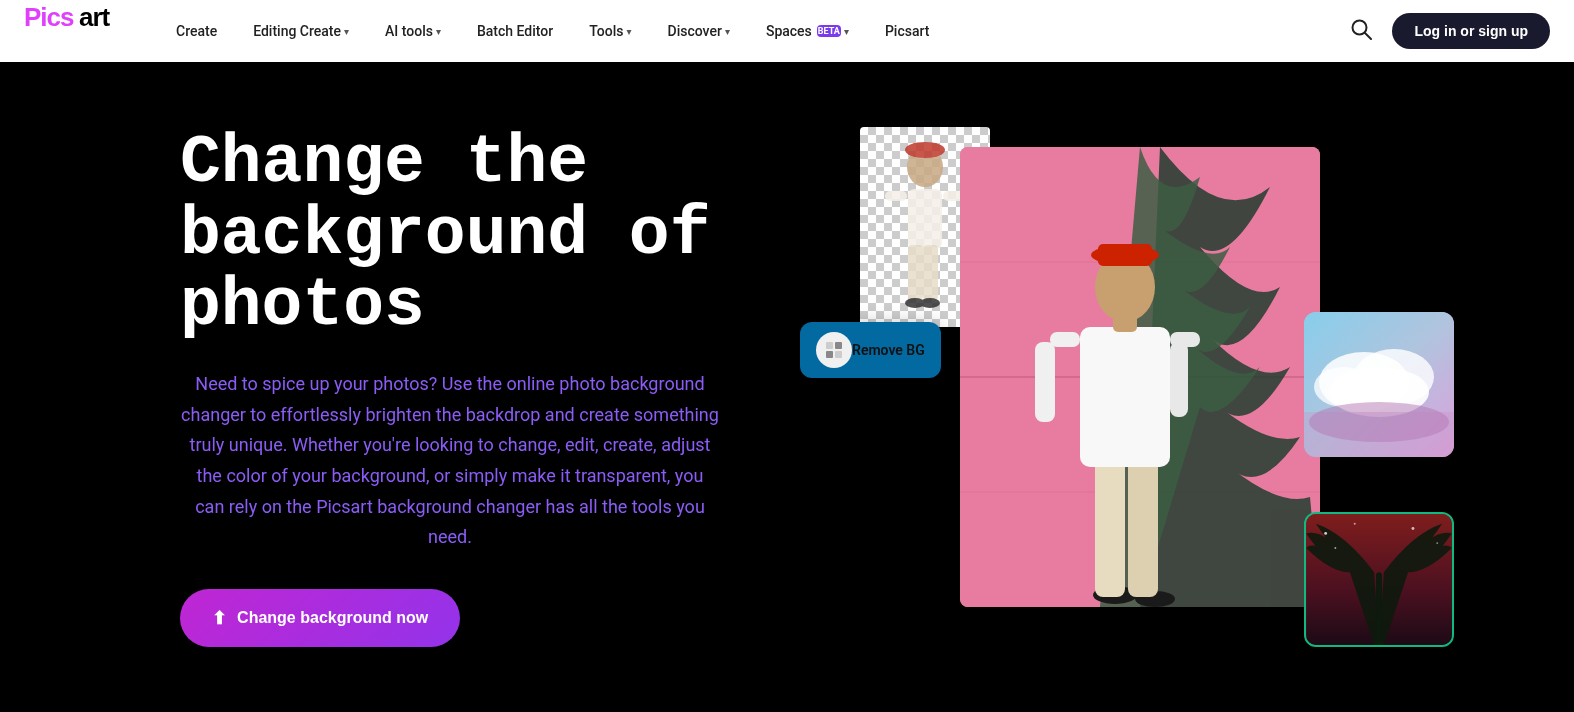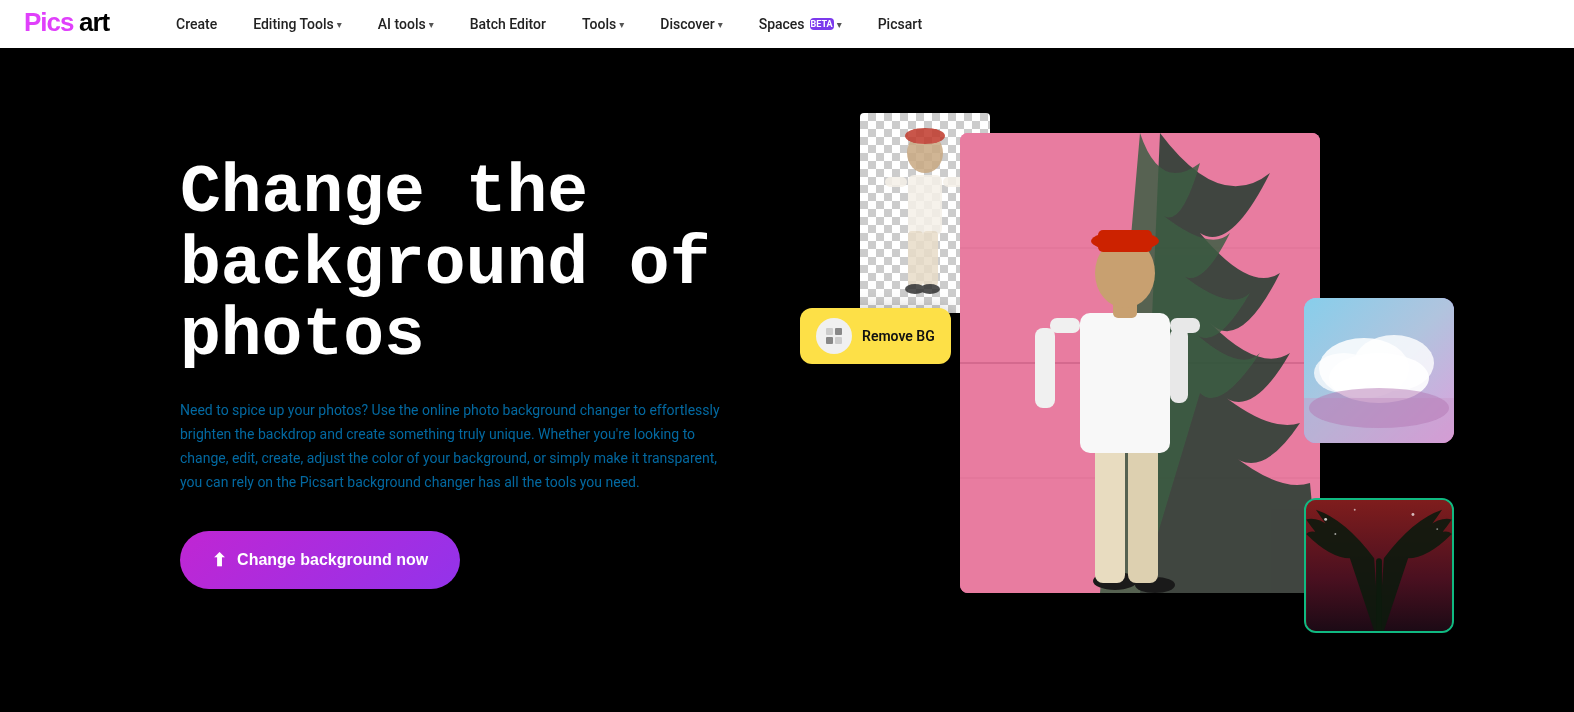--- a/index.html
+++ b/index.html
@@ -1,23 +1,22 @@
 <!DOCTYPE html>
 <html><head>
   <meta charset="utf-8">
   <style>
     * { margin: 0; padding: 0; box-sizing: border-box; }
     body { font-family: -apple-system, BlinkMacSystemFont, 'Segoe UI', Roboto, sans-serif; background: #000; overflow-x: hidden; }
 
     
     nav {
       background: #fff;
-      height: 48px;
-      display: flex;
-      align-items: center;
+      height: 62px;
+      display: flex;
       padding: 0 24px;
       position: relative;
       z-index: 10;
     }
     .nav-logo {
       margin-right: 32px;
       flex-shrink: 0;
     }
     .logo-text {
       font-size: 26px;
@@ -95,25 +94,26 @@
     }
     .hero-title {
       font-size: 68px;
       font-weight: 800;
       color: #fff;
       line-height: 1.05;
       margin-bottom: 28px;
       font-family: Liberation Mono, monospace;
     }
     .hero-desc {
-      font-size: 14px;
-      color: #0369a1;
+      font-size: 18px;
+      color: #8b5cf6;
       line-height: 1.7;
       max-width: 540px;
       margin-bottom: 36px;
+      text-align: center;
     }
     .cta-btn {
       display: inline-flex;
       align-items: center;
       gap: 10px;
       background: linear-gradient(135deg, #c026d3, #9333ea);
       color: #fff;
       border: none;
       border-radius: 32px;
       padding: 18px 32px;
@@ -152,22 +152,21 @@
       overflow: hidden;
     }
 
     
     .remove-bg-tooltip {
       position: absolute;
       top: 195px;
       left: 0px;
       display: flex;
       align-items: center;
-      gap: 10px;
-      background: #fde047;
+      background: #0369a1;
       border-radius: 12px;
       padding: 10px 16px;
       box-shadow: 0 4px 20px rgba(0,0,0,0.3);
     }
     .tooltip-icon-circle {
       width: 36px;
       height: 36px;
       background: #f0f0f0;
       border-radius: 50%;
       display: flex;
@@ -231,21 +230,21 @@
         <text x="55" y="26" font-family="Arial Black, sans-serif" font-size="26" font-weight="900" fill="#000">art</text>
       </svg>
     </span>
   </div>
 
   <div class="nav-links">
     <div class="nav-item">
       <span>Create</span>
     </div>
     <div class="nav-item">
-      <span>Editing Tools</span>
+      <span>Editing Create</span>
       <span class="nav-chevron">▾</span>
     </div>
     <div class="nav-item">
       <span>AI tools</span>
       <span class="nav-chevron">▾</span>
     </div>
     <div class="nav-item">
       <span>Batch Editor</span>
     </div>
     <div class="nav-item">
@@ -259,20 +258,29 @@
     <div class="nav-item">
       <span>Spaces</span>
       <span class="beta-badge">BETA</span>
       <span class="nav-chevron">▾</span>
     </div>
     <div class="nav-item">
       <span>Picsart</span>
     </div>
   </div>
 
+  <div class="nav-right">
+    <div class="search-icon-btn">
+      <svg width="22" height="22" viewBox="0 0 22 22" fill="none" xmlns="http://www.w3.org/2000/svg">
+        <circle cx="9.5" cy="9.5" r="7" stroke="#222" stroke-width="2"></circle>
+        <line x1="15" y1="15" x2="21" y2="21" stroke="#222" stroke-width="2" stroke-linecap="round"></line>
+      </svg>
+    </div>
+    <button class="login-btn">Log in or sign up</button>
+  </div>
 </nav>
 
 <section class="hero">
   <div class="hero-left">
     <h1 class="hero-title">Change the background of photos</h1>
     <p class="hero-desc">Need to spice up your photos? Use the online photo background changer to effortlessly brighten the backdrop and create something truly unique. Whether you're looking to change, edit, create, adjust the color of your background, or simply make it transparent, you can rely on the Picsart background changer has all the tools you need.</p>
     <button class="cta-btn">
       <span class="upload-icon">⬆</span>
       <span>Change background now</span>
     </button>

